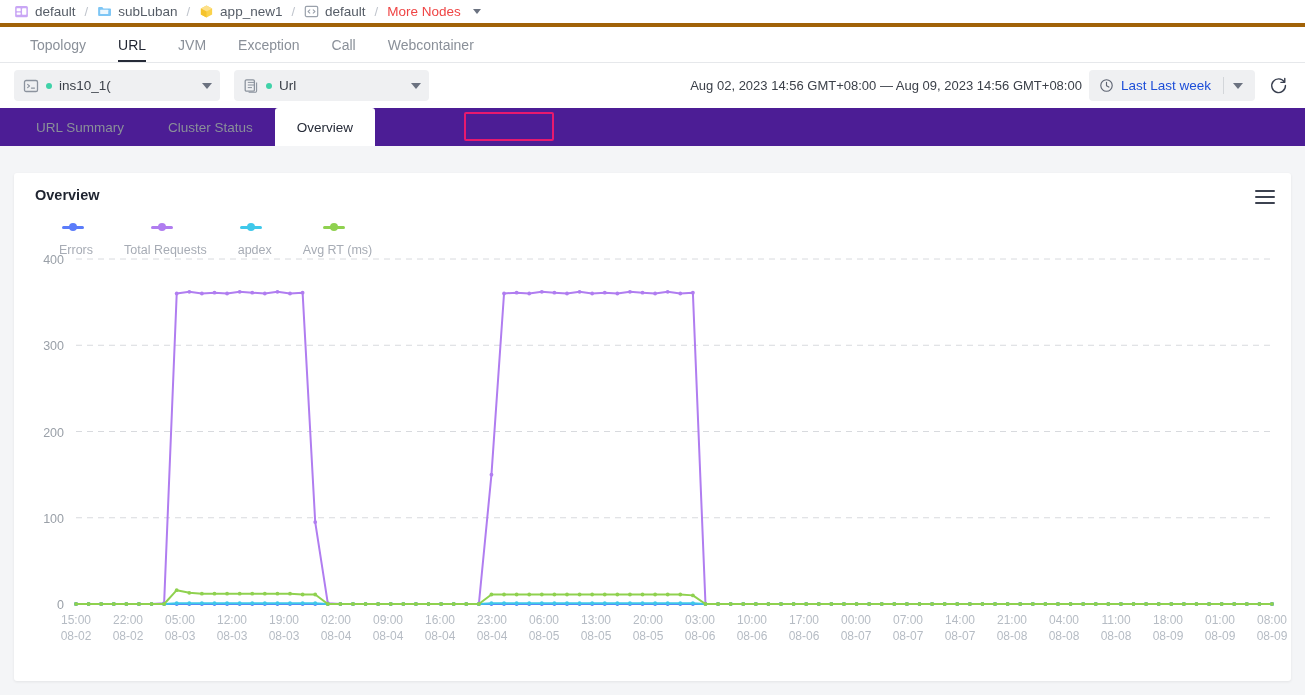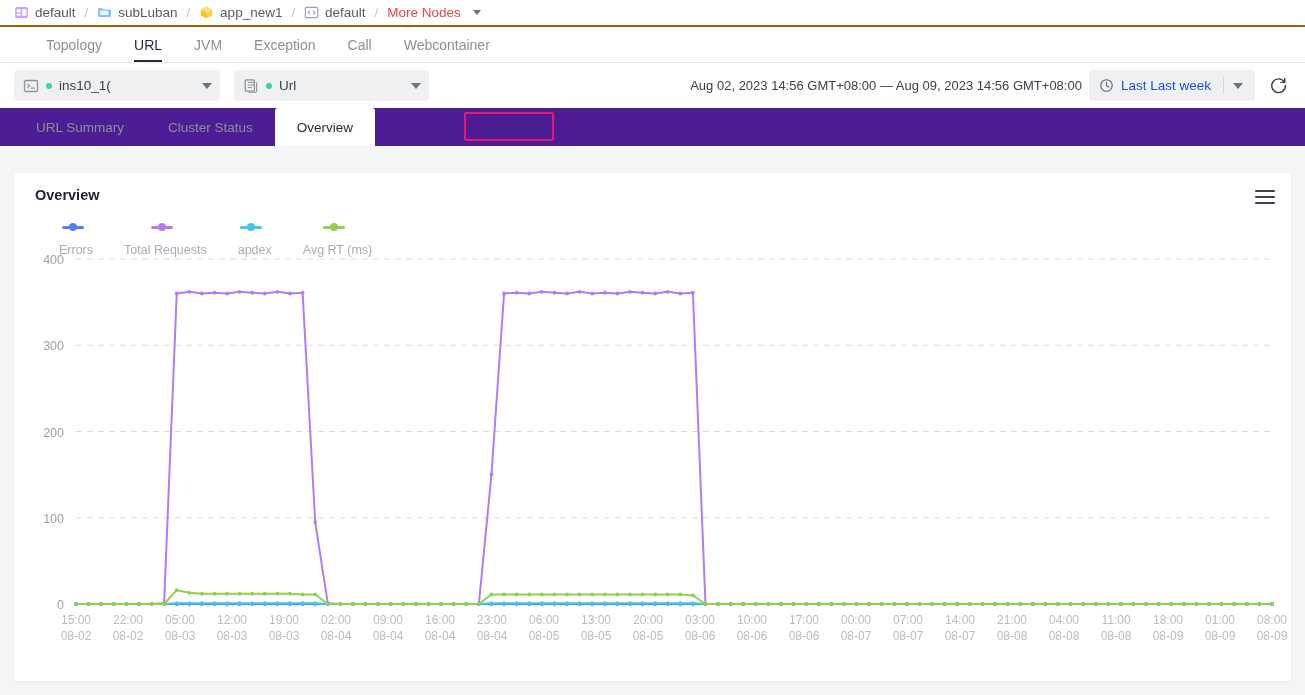--- a/index.html
+++ b/index.html
@@ -13,21 +13,21 @@
     overflow: hidden;
   }
 
   
   .breadcrumb-bar {
     height: 27px;
     background: #ffffff;
     display: flex;
     align-items: center;
     padding: 0 18px 0 14px;
-    border-bottom: 2px solid #a16207;
+    border-bottom: 4px solid #a16207;
     text-align: center;
   }
   .crumb { display: flex; align-items: center; gap: 6px; }
   .crumb-label { font-size: 13.5px; color: #555c66; white-space: nowrap; }
   .crumb-sep { color: #bfc4cc; margin: 0 9px; font-size: 13px; }
   .crumb-icon { width: 15px; height: 15px; display: block; flex: 0 0 15px; }
   .more-nodes { font-size: 13.5px; color: #ef4444; white-space: nowrap; }
   .caret-down {
     width: 0; height: 0; margin-left: 6px;
     border-left: 4px solid transparent;
@@ -35,21 +35,21 @@
     border-top: 5px solid #6b7280;
     display: inline-block;
   }
 
   
   .tabbar {
     height: 36px;
     background: #ffffff;
     display: flex;
     align-items: stretch;
-    padding-left: 30px;
+    padding-left: 14px;
     border-bottom: 1px solid #e6e8eb;
   }
   .tab {
     display: flex; align-items: center;
     padding: 0 16px;
     font-size: 14px;
     color: #8a9099;
     position: relative;
     cursor: pointer;
     white-space: nowrap;

